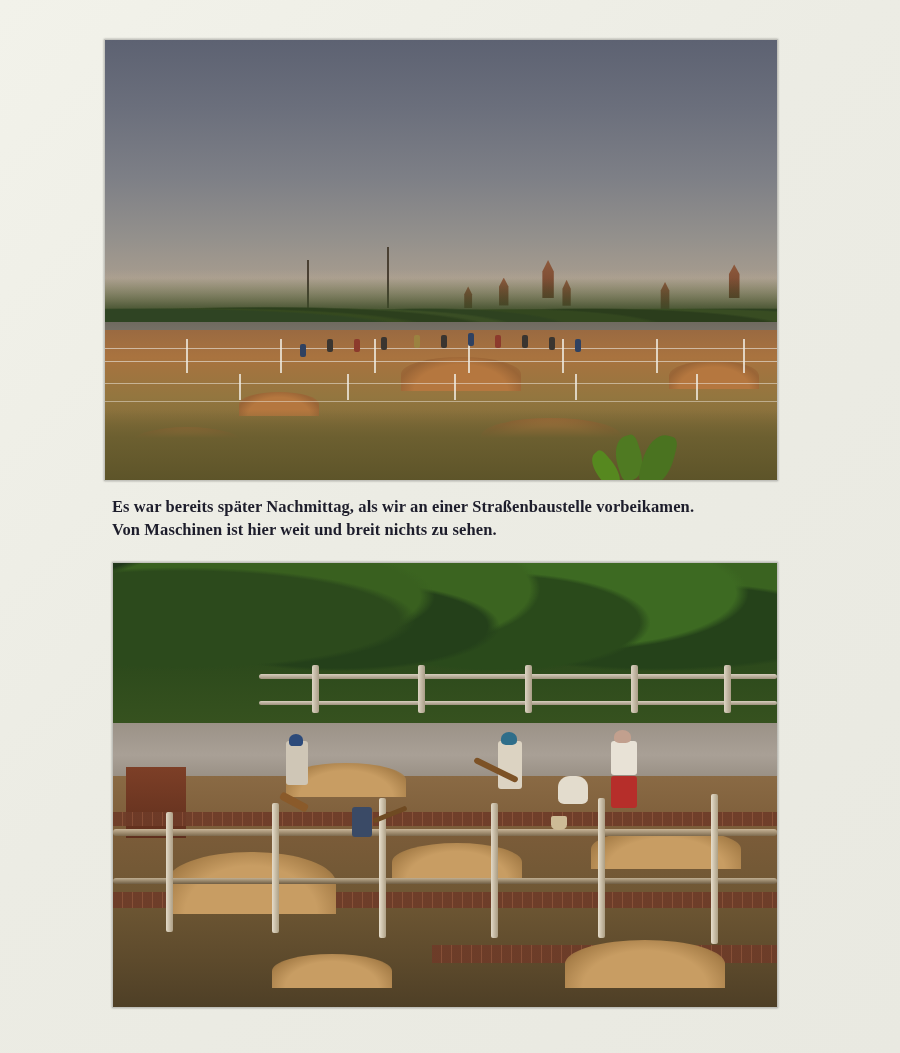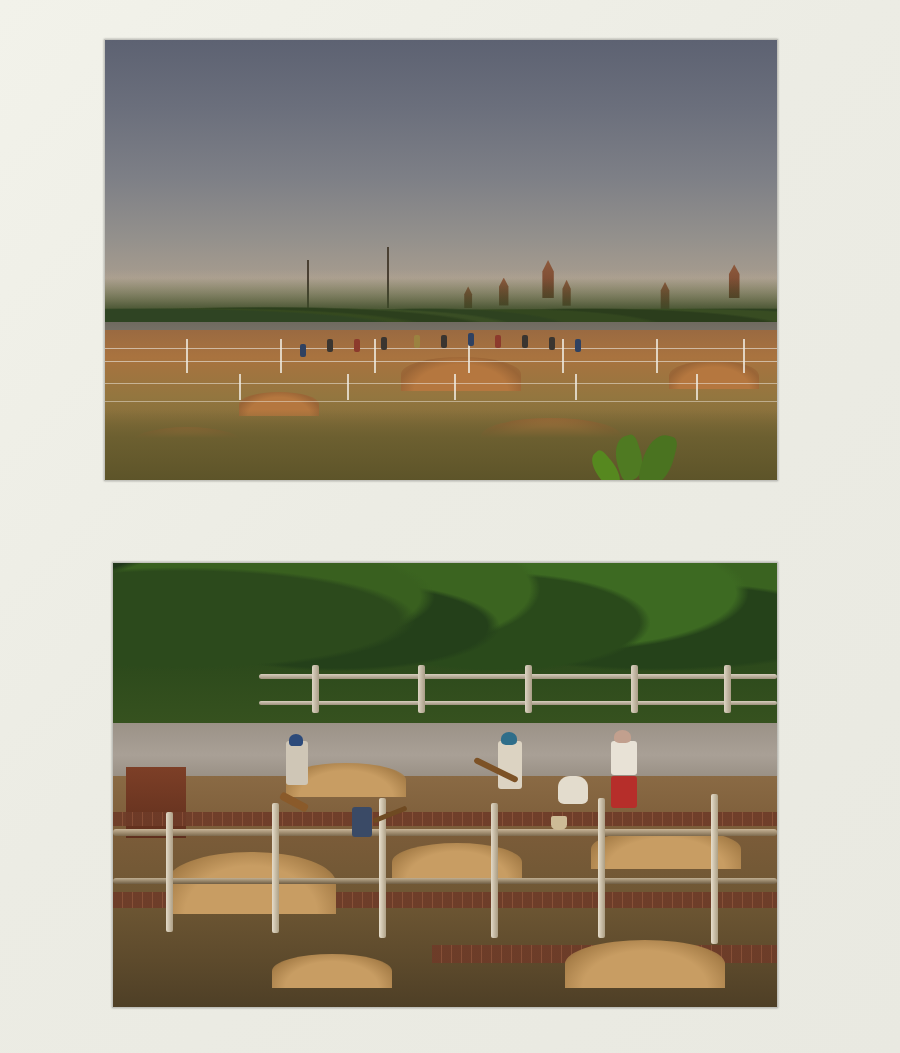--- a/index.html
+++ b/index.html
@@ -243,20 +243,22 @@
     <div class="p1-worker blue" style="left:70%;top:68%;"></div>
 
     <div class="p1-grassfg"></div>
 
     <div class="p1-leaf" style="left:76%;bottom:0;width:26px;height:44px;transform:rotate(-18deg);"></div>
     <div class="p1-leaf" style="left:80%;bottom:-6px;width:30px;height:52px;transform:rotate(14deg);background:#4a7320;"></div>
     <div class="p1-leaf" style="left:73%;bottom:-10px;width:20px;height:40px;transform:rotate(-40deg);background:#56881f;"></div>
   </div>
 
   <div class="caption">
+    <div>Es war bereits später Nachmittag, als wir an einer Straßenbaustelle vorbeikamen.</div>
+    <div>Von Maschinen ist hier weit und breit nichts zu sehen.</div>
   </div>
 
   <div class="photo2 figure-frame">
     <div class="p2-foliage"></div>
     <div class="p2-road"></div>
     <div class="p2-ground"></div>
     <div class="p2-wall"></div>
 
     <div class="p2-brickrow" style="left:0;top:56%;width:100%;"></div>
     <div class="p2-brickrow" style="left:0;top:74%;width:100%;height:16px;"></div>

